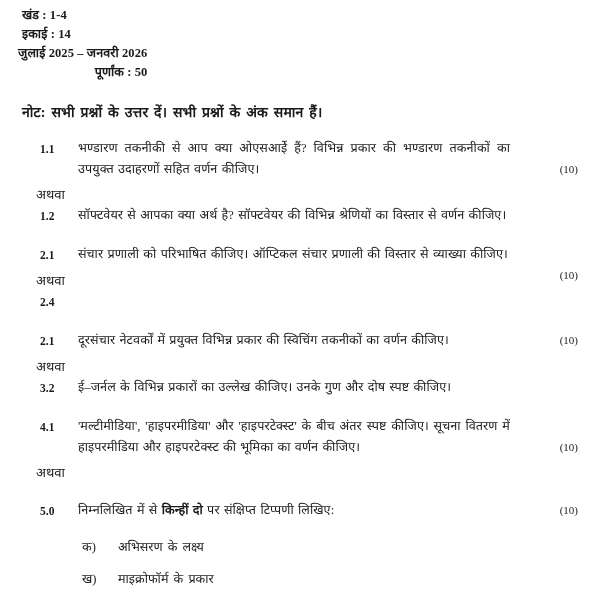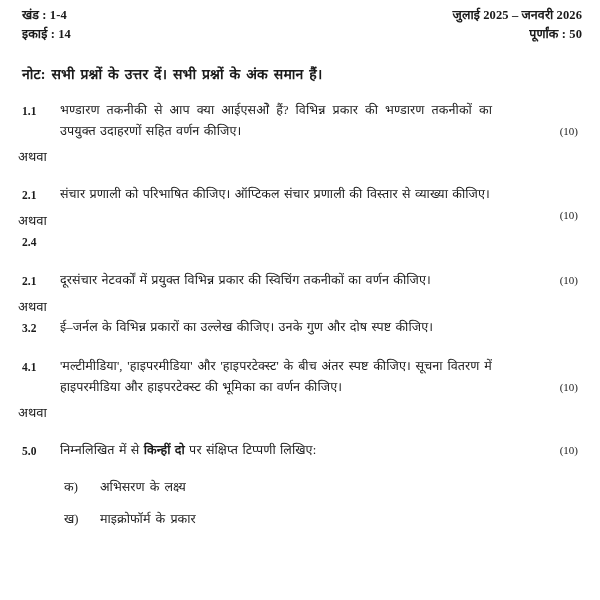--- a/index.html
+++ b/index.html
@@ -23,20 +23,21 @@
     padding: 6px 18px 0 18px;
   }
 
   
   .header {
     display: flex;
     justify-content: space-between;
     align-items: flex-start;
     font-size: 12.5px;
     line-height: 19px;
+    flex-direction: column;
   }
   .header-left {
     text-align: left;
     white-space: nowrap;
     padding-left: 4px;
   }
   .header-right {
     text-align: right;
     white-space: nowrap;
   }
@@ -52,20 +53,21 @@
     padding-left: 4px;
     font-size: 14px;
     font-weight: 700;
     letter-spacing: 0.2px;
     word-spacing: 2px;
   }
 
   
   .questions {
     margin-top: 17px;
+    margin-left: 18px;
   }
   .qblock {
     position: relative;
   }
   .qrow {
     position: relative;
     display: flex;
     align-items: flex-start;
     font-size: 12.6px;
     line-height: 21px;
@@ -145,26 +147,31 @@
     </div>
   </div>
 
   <div class="note">नोट: सभी प्रश्नों के उत्तर दें। सभी प्रश्नों के अंक समान हैं।</div>
 
   <div class="questions">
 
     <div class="qblock">
       <div class="qrow">
         <div class="qnum">1.1</div>
-        <div class="qtext">भण्डारण तकनीकी से आप क्या आईएसओे हैं? विभिन्न प्रकार की भण्डारण तकनीकों का उपयुक्त उदाहरणों सहित वर्णन कीजिए।</div>
+        <div class="qtext">भण्डारण तकनीकी से आप क्या ओएसआईे हैं? विभिन्न प्रकार की भण्डारण तकनीकों का उपयुक्त उदाहरणों सहित वर्णन कीजिए।</div>
         <div class="qmarks" style="top:21px;">(10)</div>
       </div>
       <div class="gap-sm"></div>
       <div class="alt">अथवा</div>
 
+      <div class="qrow">
+        <div class="qnum">1.2</div>
+        <div class="qtext">सॉफ्टवेयर से आपका क्या अर्थ है? सॉफ्टवेयर की विभिन्न श्रेणियों का विस्तार से वर्णन कीजिए।</div>
+        <div class="qmarks"></div>
+      </div>
     </div>
 
     <div class="gap-lg"></div>
 
     <div class="qblock">
       <div class="qrow">
         <div class="qnum">2.1</div>
         <div class="qtext">संचार प्रणाली को परिभाषित कीजिए। ऑप्टिकल संचार प्रणाली की विस्तार से व्याख्या कीजिए।</div>
         <div class="qmarks" style="top:21px;">(10)</div>
       </div>

